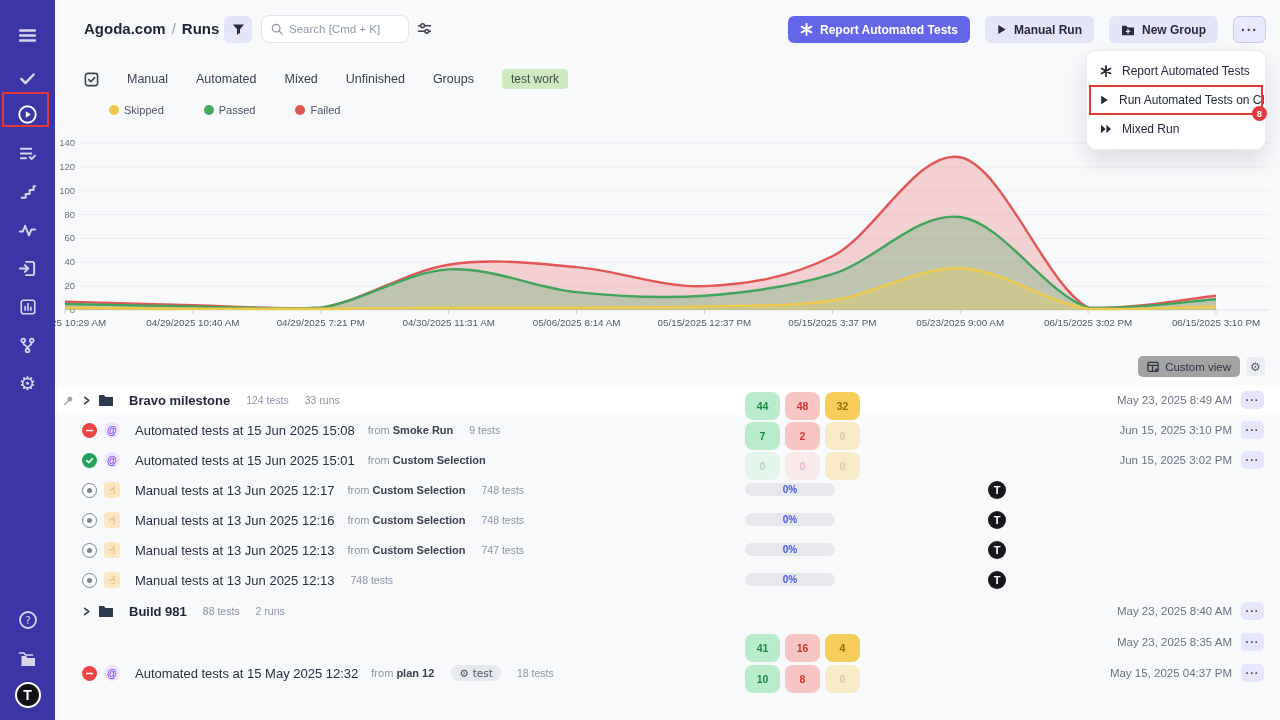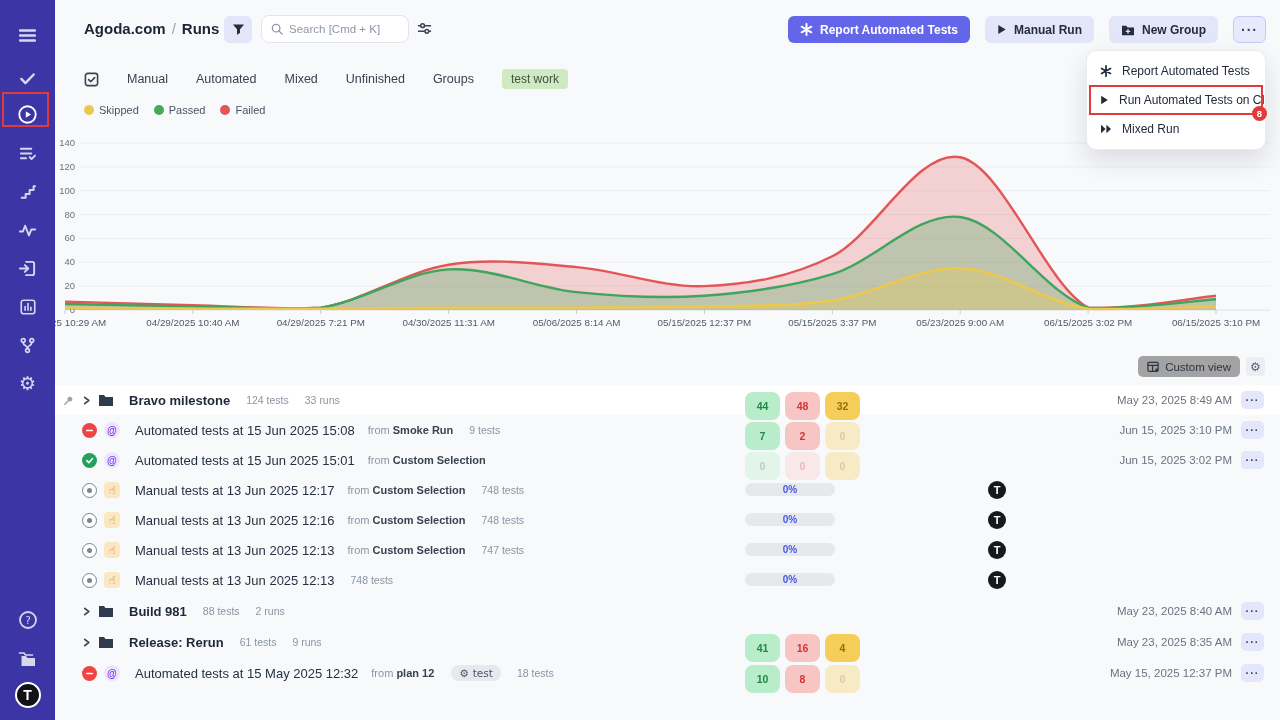--- a/index.html
+++ b/index.html
@@ -36,21 +36,21 @@
               color:#3b4252; font-size:14px; font-weight:bold; letter-spacing:1px; }
 
   
   .tabs { position:absolute; left:84px; top:69px; display:flex; align-items:center; gap:28px; }
   .tab { font-size:12.5px; color:#39424f; cursor:pointer; }
   .tab-lead { color:#39424f; display:flex; }
   .tag-badge { background:#cfe9c3; color:#44503e; font-size:12px; border-radius:4px; padding:3px 9px; }
 
   
   .legend { position:absolute; left:84px; top:104px; display:flex; gap:15px; align-items:center; }
-  .legend .li { display:flex; align-items:center; gap:5px; font-size:11px; color:#4a5363; }
+  .legend .li { display:flex; align-items:center; gap:5px; font-size:11px; color:#4a5363;margin-left:25px; }
   .legend .dot { width:10px; height:10px; border-radius:50%; }
   #chart { position:absolute; left:55px; top:124px; }
 
   
   .custom-view { position:absolute; right:40px; top:356px; height:21px; display:flex; align-items:center; gap:6px;
                  background:#a3a3a3; border-radius:5px; padding:0 9px; font-size:11.5px; color:#2c3444; cursor:pointer; }
   .cv-gear { position:absolute; right:15px; top:357px; width:19px; height:19px; border-radius:4px; background:#eceef4;
              color:#5a6372; display:flex; align-items:center; justify-content:center; font-size:12px;
              font-family:"DejaVu Sans", sans-serif; cursor:pointer; }
 
@@ -495,35 +495,20 @@
             </svg>
           </span>
           <span class="row-title">Build 981</span>
           <span class="row-meta">88 tests</span>
           <span class="row-meta">2 runs</span>
         </div>
         <span class="row-date">May 23, 2025 8:40 AM</span>
         <div class="row-more">···</div>
       </div>
       <div class="row group gapped">
-        <div class="row-left">
-          <span class="chev">
-            <svg width="9" height="9" viewBox="0 0 10 10">
-              <path d="M3 1.5L7.5 5 3 8.5" stroke="#3b4252" stroke-width="1.8" fill="none" stroke-linecap="round" stroke-linejoin="round"></path>
-            </svg>
-          </span>
-          <span style="display:flex">
-            <svg width="16" height="13" viewBox="0 0 16 13">
-              <path d="M1 1h5l1.5 2H15v9H1z" fill="#2e3a4d"></path>
-            </svg>
-          </span>
-          <span class="row-title">Release: Rerun</span>
-          <span class="row-meta">61 tests</span>
-          <span class="row-meta">9 runs</span>
-        </div>
         <div class="badges">
           <span class="pill passed">41</span>
           <span class="pill failed">16</span>
           <span class="pill skipped">4</span>
         </div>
         <span class="row-date">May 23, 2025 8:35 AM</span>
         <div class="row-more">···</div>
       </div>
       <div class="row auto gapped">
         <div class="row-left">
@@ -536,21 +521,21 @@
           <span class="row-title">Automated tests at 15 May 2025 12:32</span>
           <span class="row-from">from <b>plan 12</b></span>
           <span class="tag-pill"><span>⚙</span>test</span>
           <span class="row-meta">18 tests</span>
         </div>
         <div class="badges">
           <span class="pill passed">10</span>
           <span class="pill failed">8</span>
           <span class="pill skipped faded">0</span>
         </div>
-        <span class="row-date">May 15, 2025 12:37 PM</span>
+        <span class="row-date">May 15, 2025 04:37 PM</span>
         <div class="row-more">···</div>
       </div>
     </div>
 
   <div class="menu" id="dropdown">
       <div class="menu-item">
         <span class="mi-icon">
           <svg width="12" height="12" viewBox="0 0 14 14">
             <path d="M7 1v12M1.8 4l10.4 6M12.2 4L1.8 10" stroke="#232b3a" stroke-width="2" stroke-linecap="round"></path>
           </svg>

